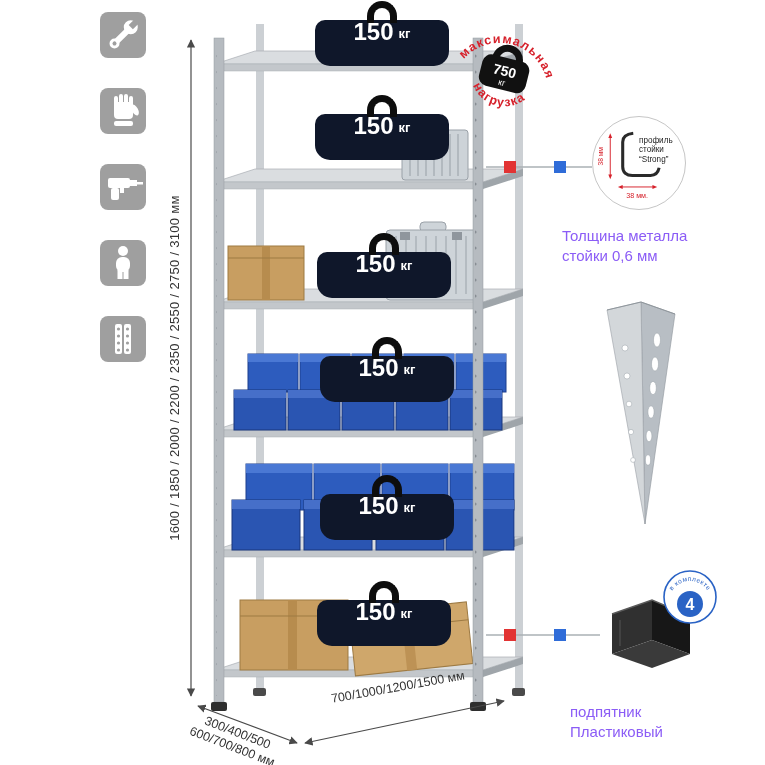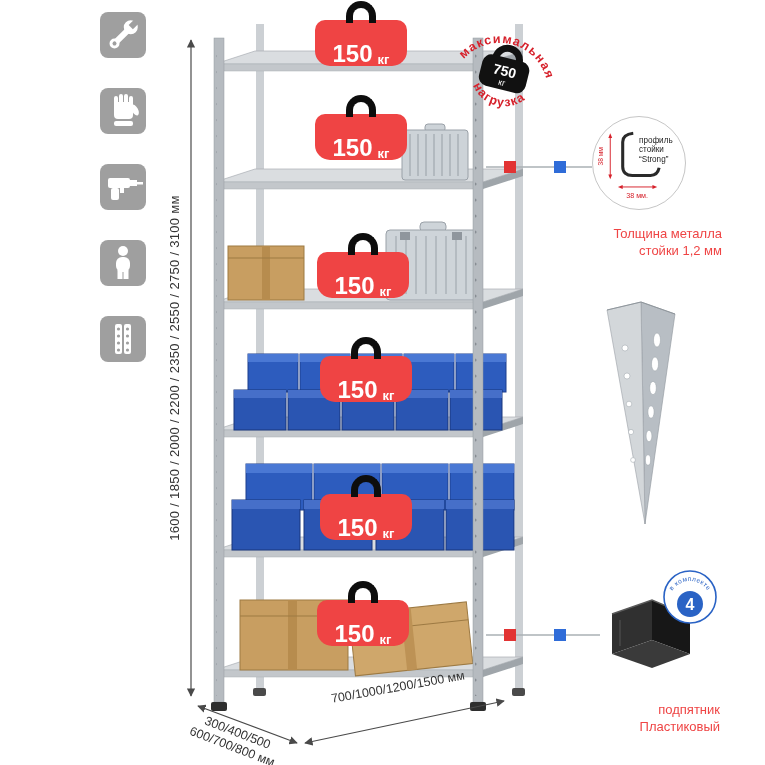--- a/index.html
+++ b/index.html
@@ -11,41 +11,41 @@
 
   
   .icon-tile {
     position:absolute; left:100px; width:46px; height:46px;
     background:#9f9f9f; border-radius:8px; z-index:2;
     display:flex; align-items:center; justify-content:center;
   }
 
   
   .weight {
-    position:absolute; width:92px; height:46px; background:#ef4444;
+    position:absolute; width:134px; height:46px; background:#0f172a;
     border-radius:10px 10px 15px 15px; color:#fff; z-index:5;
-    display:flex; align-items:flex-end; justify-content:center; gap:5px;
+    display:flex; align-items:flex-start; justify-content:center; gap:5px;
   }
   .weight::before {
     content:""; position:absolute; top:-19px; left:50%; transform:translateX(-50%);
     width:30px; height:22px; border:7px solid #0d0d0d; border-bottom:none;
     border-radius:17px 17px 0 0; box-sizing:border-box;
   }
   .weight .val { font-size:24px; font-weight:bold; line-height:1; }
   .weight .unit { font-size:13px; font-weight:bold; margin-top:7px; line-height:1; }
 
   .stamp { position:absolute; left:444px; top:4px; z-index:6; }
 
   .profile-circle {
     position:absolute; left:592px; top:116px; width:92px; height:92px;
     border:1.5px solid #c6c6c6; border-radius:50%; background:#fff; z-index:2;
   }
   .caption {
-    position:absolute; z-index:3; text-align:right; color:#ef4444;
-    font-size:13px; line-height:1.3;
+    position:absolute; z-index:3; text-align:left; color:#8b5cf6;
+    font-size:15px; line-height:1.3;
   }
   .caption span { display:block; }
 
   .post-illustration { position:absolute; left:585px; top:300px; z-index:2; }
   .foot-illustration { position:absolute; left:598px; top:580px; z-index:2; }
   .foot-badge { position:absolute; left:662px; top:564px; z-index:4; }
 
   .dim-label { position:absolute; z-index:3; color:#333; white-space:nowrap; }
   .dim-height {
     left:174px; top:368px; font-size:13px; letter-spacing:0.3px;
@@ -332,21 +332,21 @@
       <polygon points="26,73 31,71 31,75" fill="#d6212b"></polygon>
       <polygon points="67,73 62,71 62,75" fill="#d6212b"></polygon>
       <text x="46" y="84" text-anchor="middle" font-size="7.5" fill="#d6212b">38 мм.</text>
       <text x="48" y="27" font-size="8.5" fill="#1f1f1f">профиль</text>
       <text x="48" y="37" font-size="8.5" fill="#1f1f1f">стойки</text>
       <text x="48" y="47" font-size="8.5" fill="#1f1f1f">“Strong”</text>
     </svg>
   </div>
   <div class="caption" style="left:562px; top:226px; width:160px">
     <span>Толщина металла</span>
-    <span>стойки 1,2 мм</span>
+    <span>стойки 0,6 мм</span>
   </div>
 
   <svg class="post-illustration" width="120" height="228" viewBox="0 0 120 228">
     <polygon points="56,2 90,14 60,224" fill="#b8bec4" stroke="#8f969c" stroke-width="0.6"></polygon>
     <polygon points="22,10 56,2 60,224" fill="#d3d7da" stroke="#9aa0a6" stroke-width="0.6"></polygon>
     <g fill="#fff" stroke="#98a0a6" stroke-width="0.5">
       <ellipse cx="72" cy="40" rx="3.5" ry="7"></ellipse>
         <ellipse cx="70" cy="64" rx="3.5" ry="7"></ellipse>
       <ellipse cx="68" cy="88" rx="3.3" ry="6.6"></ellipse>
         <ellipse cx="66" cy="112" rx="3.1" ry="6.2"></ellipse>

